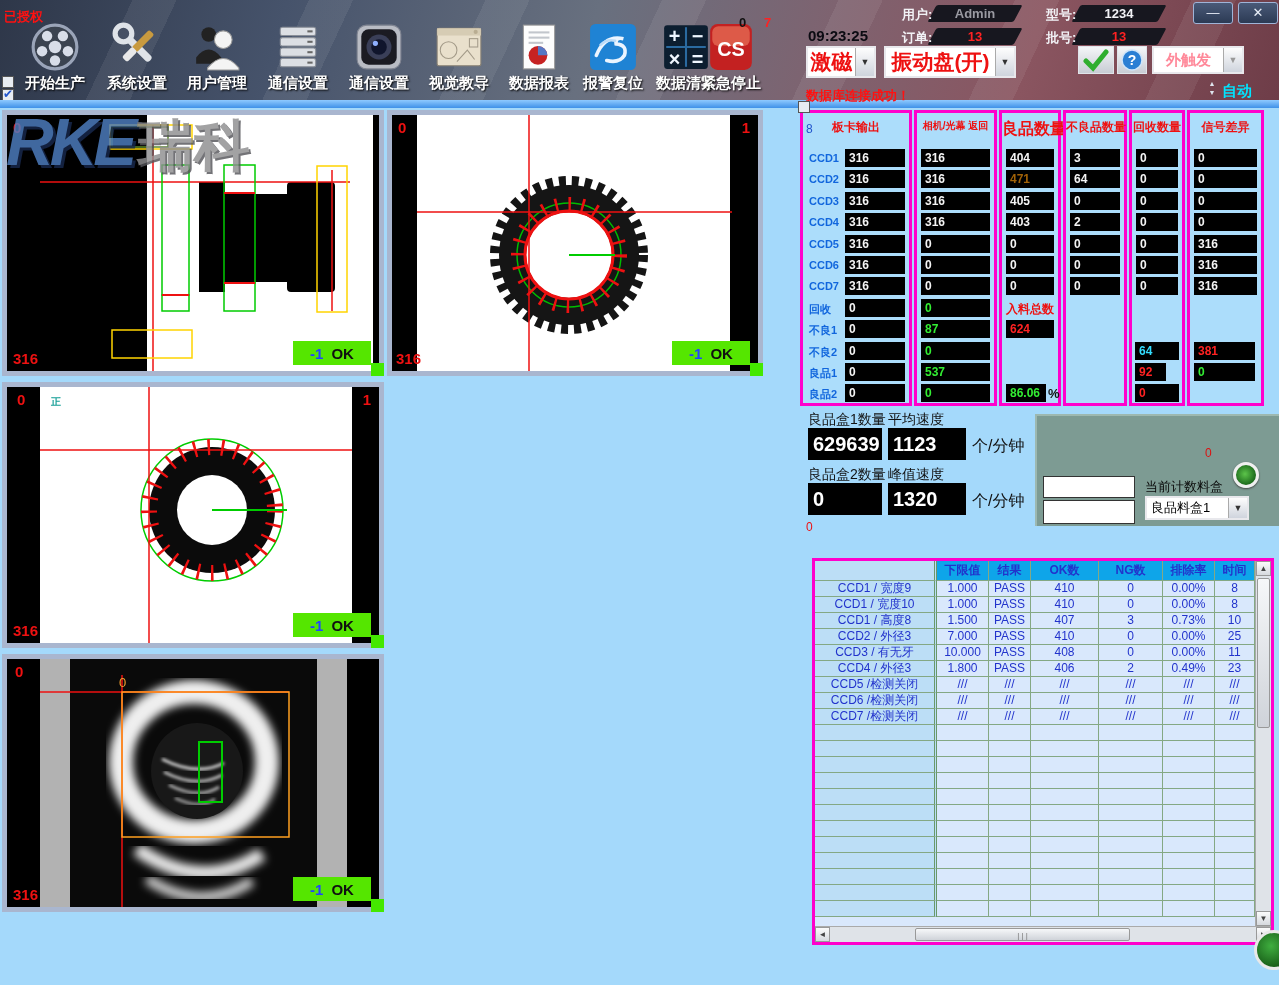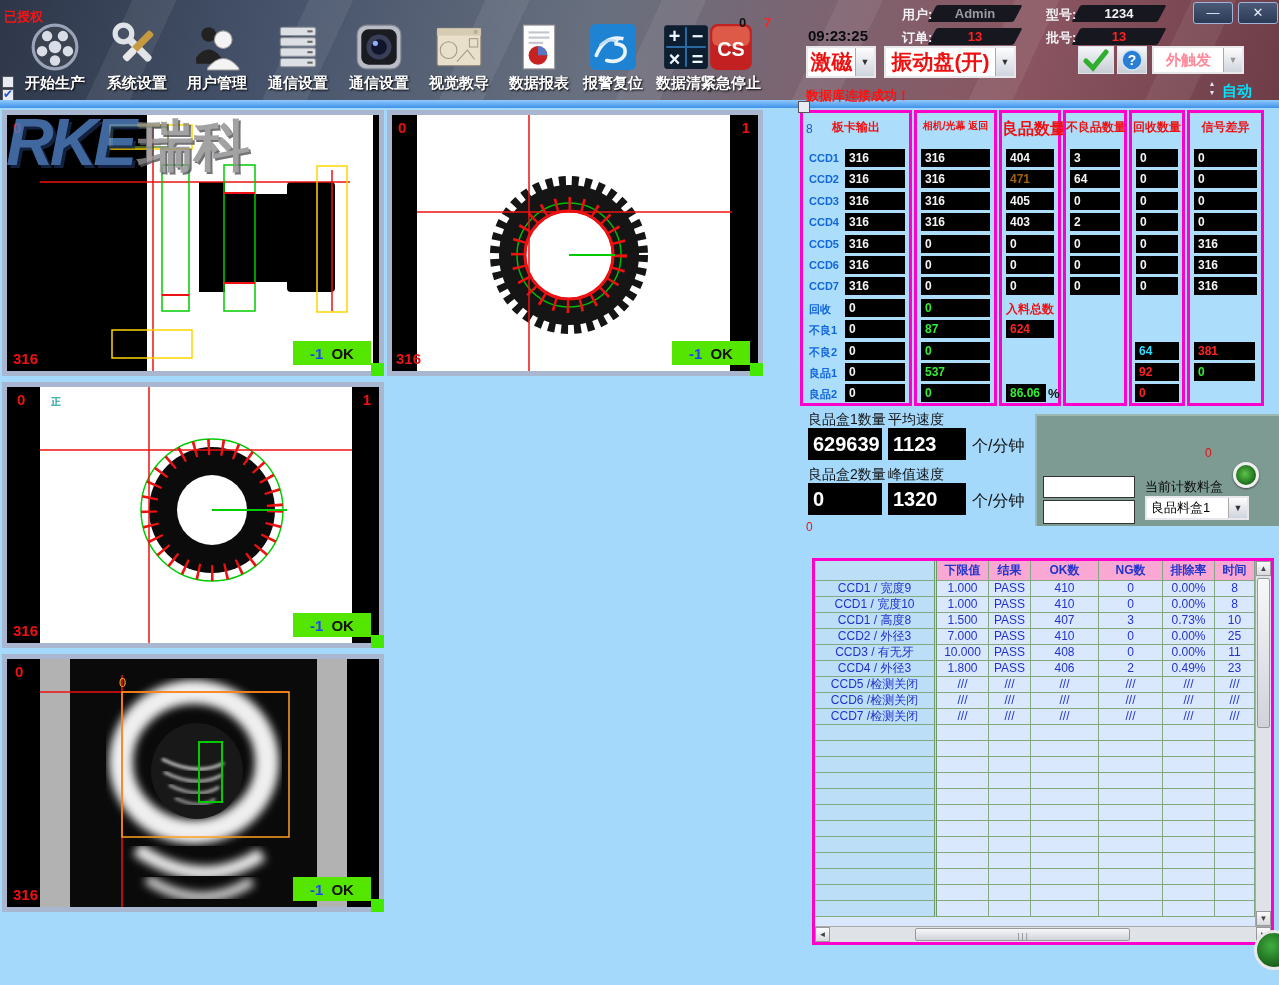--- a/index.html
+++ b/index.html
@@ -85,21 +85,21 @@
   #teal .tcombo .ct { font-weight:normal; font-size:13px; text-align:left; padding-left:4px;}
 
   
   #results { position:absolute; left:812px; top:558px; width:462px; height:387px; border:3px solid #ff00cc;
     background:#d9e8fc; z-index:2; overflow:hidden; }
   #rgrid { position:absolute; left:0; top:0; width:440px; }
   .rrow { display:flex; height:16px; }
   .rrow.rhead { height:20px; }
   .rcell { border-right:1px solid #84a884; border-bottom:1px solid #84a884; color:#2233cc; font-size:12px;
     text-align:center; overflow:hidden; white-space:nowrap; line-height:15px; background:#d9e8fc;}
-  .rhead .rcell { line-height:19px; background:#f9a8d4; font-weight:bold;}
+  .rhead .rcell { line-height:19px; background:#0ea5e9; font-weight:bold;}
   .rcell.rlbl { background:#bcdef6; border-right:3px double #6a986a; }
   .vsb { position:absolute; right:0; top:0; width:16px; height:365px; background:#dfe3e8; border-left:1px solid #aaa;}
   .hsb { position:absolute; left:0; bottom:0; width:456px; height:16px; background:#dfe3e8; border-top:1px solid #aaa;}
   .sbarrow { position:absolute; background:linear-gradient(#fbfbfb,#d6d9de); border:1px solid #999;
     font-size:8px; color:#444; text-align:center; line-height:14px;}
   .sbthumb { position:absolute; background:linear-gradient(#f6f7f9,#cfd3d9); border:1px solid #999; border-radius:2px;
     color:#777; font-size:8px; text-align:center; }
 
   
   #statusbar { position:absolute; left:0; top:948px; width:1279px; height:37px; background:#8f8f8f; }
@@ -487,21 +487,21 @@
       <div class="mcol" style="left: 331px; width: 56px;">
         <div class="mhead" style="font-size: 12px;">回收数量</div>
         <div class="mbox" style="left: 4px; top: 36px; width: 42px; color: rgb(244, 244, 244);">0</div>
         <div class="mbox" style="left: 4px; top: 57.4px; width: 42px; color: rgb(244, 244, 244);">0</div>
         <div class="mbox" style="left: 4px; top: 78.8px; width: 42px; color: rgb(244, 244, 244);">0</div>
         <div class="mbox" style="left: 4px; top: 100.2px; width: 42px; color: rgb(244, 244, 244);">0</div>
         <div class="mbox" style="left: 4px; top: 121.6px; width: 42px; color: rgb(244, 244, 244);">0</div>
         <div class="mbox" style="left: 4px; top: 143px; width: 42px; color: rgb(244, 244, 244);">0</div>
         <div class="mbox" style="left: 4px; top: 164.4px; width: 42px; color: rgb(244, 244, 244);">0</div>
         <div class="mbox" style="left: 3px; top: 228.6px; width: 44px; color: rgb(51, 221, 255);">64</div>
-        <div class="mbox" style="left: 3px; top: 250px; width: 44px; color: rgb(255, 34, 34);">92</div>
+        <div class="mbox" style="left: 3px; top: 250px; width: 31px; color: rgb(255, 34, 34);">92</div>
         <div class="mbox" style="left: 3px; top: 271.4px; width: 44px; color: rgb(255, 34, 34);">0</div>
       </div>
       <div class="mcol" style="left: 389px; width: 77px;">
         <div class="mhead" style="font-size: 12px;">信号差异</div>
         <div class="mbox" style="left: 4px; top: 36px; width: 63px; color: rgb(244, 244, 244);">0</div>
         <div class="mbox" style="left: 4px; top: 57.4px; width: 63px; color: rgb(244, 244, 244);">0</div>
         <div class="mbox" style="left: 4px; top: 78.8px; width: 63px; color: rgb(244, 244, 244);">0</div>
         <div class="mbox" style="left: 4px; top: 100.2px; width: 63px; color: rgb(244, 244, 244);">0</div>
         <div class="mbox" style="left: 4px; top: 121.6px; width: 63px; color: rgb(244, 244, 244);">316</div>
         <div class="mbox" style="left: 4px; top: 143px; width: 63px; color: rgb(244, 244, 244);">316</div>

